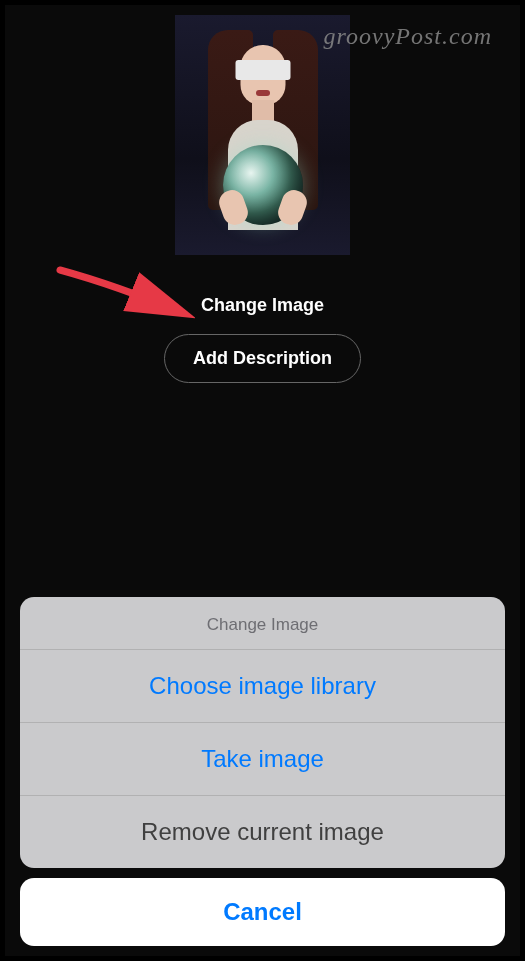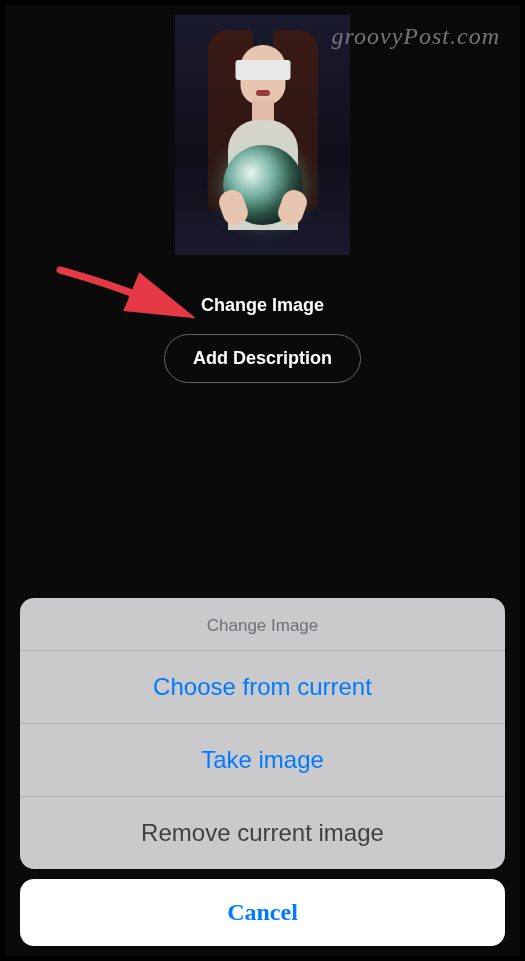--- a/index.html
+++ b/index.html
@@ -26,21 +26,21 @@
       width: 100%;
       height: 100%;
       position: relative;
       display: flex;
       flex-direction: column;
       align-items: center;
     }
     .watermark {
       position: absolute;
       top: 18px;
-      right: 20px;
+      right: 28px;
       color: #888;
       font-family: Georgia, serif;
       font-style: italic;
       font-size: 24px;
       letter-spacing: 1px;
       z-index: 20;
       opacity: 0.85;
     }
     .cover-image {
       margin-top: 10px;
@@ -241,21 +241,20 @@
     .cancel-btn {
       background: #fff;
       border-radius: 14px;
       text-align: center;
       color: #007aff;
       font-size: 24px;
       font-weight: 600;
       padding: 20px 0;
       margin-top: 10px;
       cursor: pointer;
-      font-family: Liberation Serif, serif;
     }
   </style>
 </head>
 <body>
 
 <div class="screen">
   <div class="inner">
     <div class="watermark">groovyPost.com</div>
 
     <div class="cover-image">
@@ -283,20 +282,20 @@
     </svg>
 
     <div class="change-image-link">Change Image</div>
 
 
     <button class="add-description-btn">Add Description</button>
 
     <div class="action-sheet">
       <div class="sheet-group">
         <div class="sheet-title">Change Image</div>
-        <div class="sheet-option">Choose from current</div>
+        <div class="sheet-option">Choose image library</div>
         <div class="sheet-option">Take image</div>
         <div class="sheet-option disabled">Remove current image</div>
       </div>
       <div class="cancel-btn">Cancel</div>
     </div>
   </div>
 </div>
 
 </body></html>

